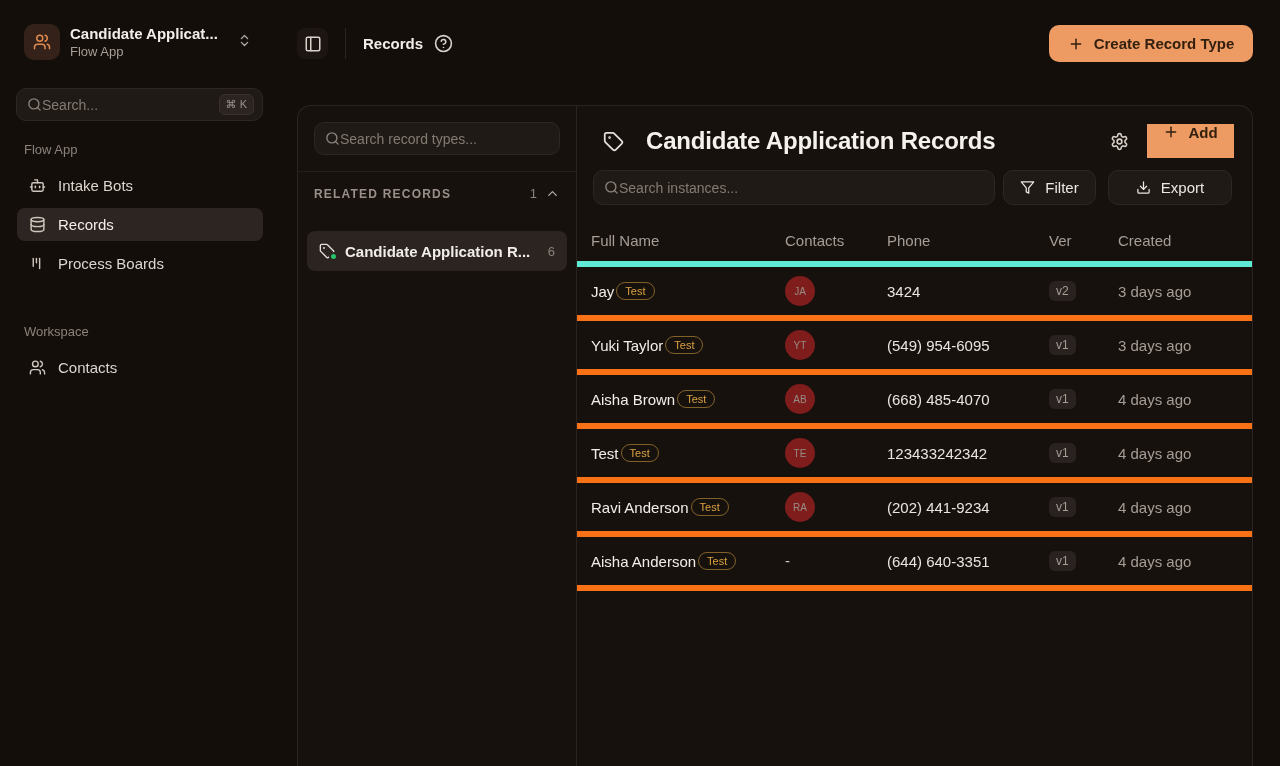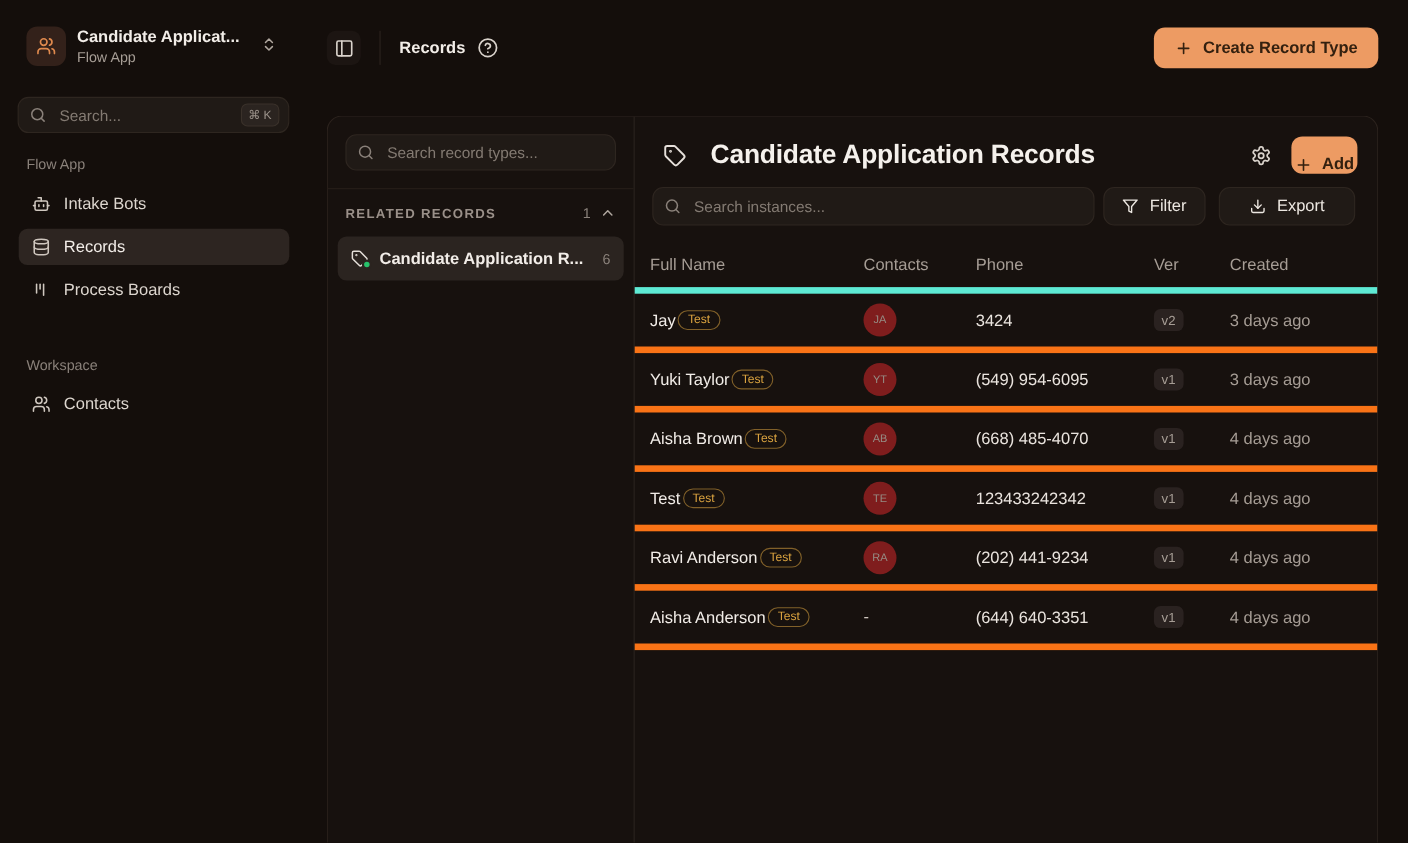--- a/index.html
+++ b/index.html
@@ -21,21 +21,21 @@
   .logo-box {
     width:36px; height:36px; border-radius:10px; background:#33211a;
     display:flex; align-items:center; justify-content:center; color:#e08a4e;
   }
   .app-title { font-size:15px; font-weight:bold; color:#f2ede8; white-space:nowrap; }
   .app-subtitle { font-size:13px; color:#a69d95; margin-top:2px; }
   .switcher-chevrons { position:absolute; left:237px; top:33px; color:#b0a79f; }
 
   .search-box {
     height:33px; background:#201a16; border:1px solid #2e2620; border-radius:10px;
-    display:flex; align-items:center; padding:0 8px 0 10px; gap:12px;
+    display:flex; align-items:center; padding:0 8px 0 10px; gap:0;
   }
   .sidebar-search { position:absolute; left:16px; top:88px; width:247px; }
   .search-box .mag { color:#8a817a; flex:none; }
   .search-box input {
     background:transparent; border:none; outline:none; color:#e6e0da;
     font-size:14px; width:100%; min-width:0;
   }
   .search-box input::placeholder { color:#837a72; }
   .kbd-badge {
     flex:none; background:#2b2420; border:1px solid #3a312a; border-radius:6px;
@@ -77,21 +77,21 @@
   .types-search { margin:16px; }
   .left-pane-divider { height:1px; background:#261e19; }
   .section-header {
     display:flex; align-items:center; padding:14px 16px 10px 16px;
   }
   .section-label { font-size:12px; letter-spacing:1.2px; color:#9a9089; font-weight:bold;text-align:center; }
   .section-header .spacer { flex:1; }
   .section-count { font-size:13px; color:#8a817a; margin-right:8px; }
   .section-chevron { color:#b0a79f; cursor:pointer; }
   .type-item {
-    margin:4px 9px 0 9px; height:40px; background:#2b2420; border-radius:8px;
+    margin:20px 9px 0 9px; height:40px; background:#2b2420; border-radius:8px;
     display:flex; align-items:center; padding:0 12px; cursor:pointer;
   }
   .type-item .tag-wrap { position:relative; color:#e6e0da; flex:none; }
   .status-dot {
     position:absolute; right:-3px; bottom:-2px; width:9px; height:9px; border-radius:50%;
     background:#27c26b; border:2px solid #2b2420;
   }
   .type-item-label {
     margin-left:10px; font-size:15px; font-weight:bold; color:#f2ede8;
     white-space:nowrap; overflow:hidden; flex:1;
@@ -99,22 +99,22 @@
   .type-item-count { font-size:13px; color:#8a817a; margin-left:8px; }
 
   
   .main-pane { flex:1; min-width:0; }
   .main-header { display:flex; align-items:center; padding:18px 18px 0 26px; }
   .main-header .tag-icon { color:#e6e0da; flex:none; }
   .main-title { font-size:24px; font-weight:bold; color:#f5f1ec; margin-left:22px; letter-spacing:-0.2px; white-space:nowrap; }
   .main-header .spacer { flex:1; }
   .gear-btn { color:#d9d2cb; cursor:pointer; margin-right:18px; }
   .add-btn {
-    width:60px; height:34px; border:none; border-radius:10px; background:#ed9b63;
-    display:flex; align-items:flex-end; justify-content:center; gap:9px;
+    width:87px; height:34px; border:none; border-radius:0; background:#ed9b63;
+    display:flex; align-items:flex-start; justify-content:center; gap:9px;
     font-size:15px; font-weight:bold; color:#33200f; cursor:pointer;
   }
   .toolbar { display:flex; align-items:center; padding:12px 20px 0 16px; }
   .instances-search { flex:1; height:35px; }
   .tool-btn {
     height:35px; background:#201a16; border:1px solid #2e2620; border-radius:10px;
     display:flex; align-items:center; justify-content:center; gap:10px;
     font-size:15px; color:#ece7e1; cursor:pointer; flex:none;
   }
   .filter-btn { width:93px; margin-left:8px; }

